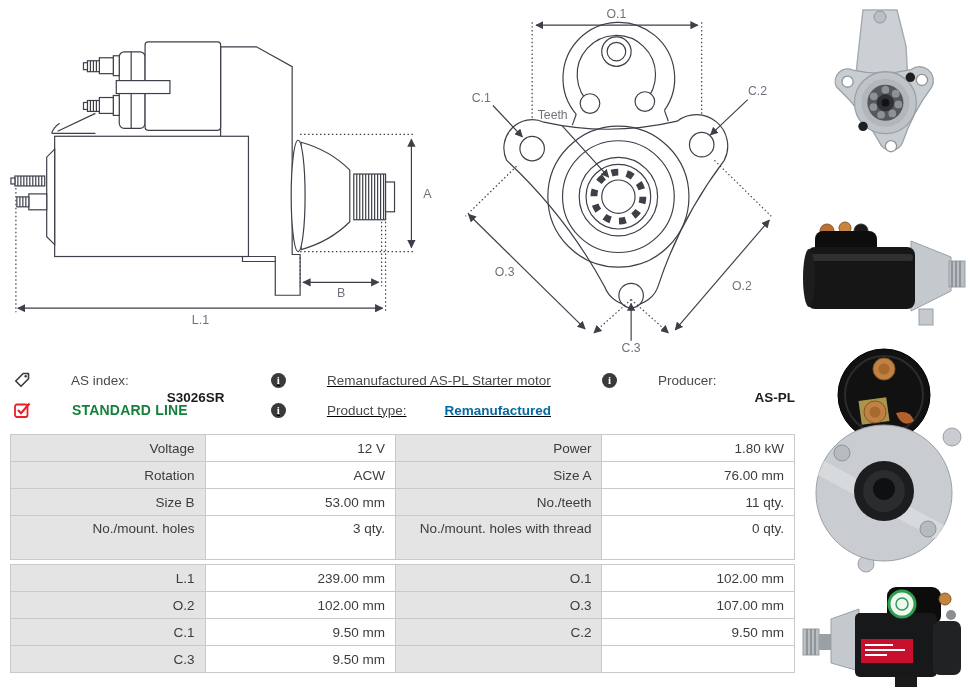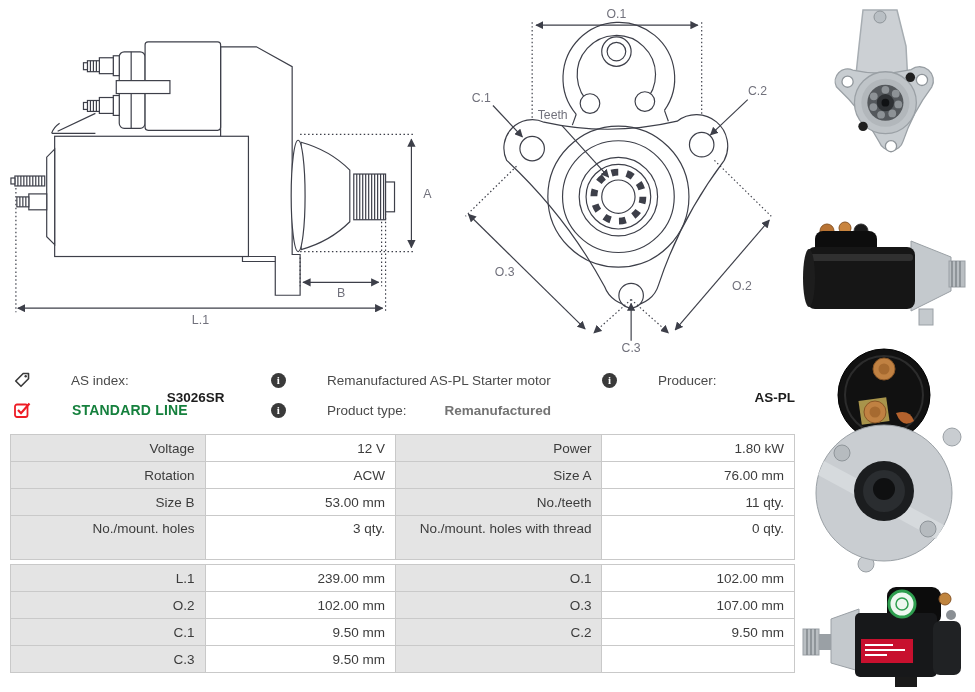--- a/index.html
+++ b/index.html
@@ -12,28 +12,28 @@
   .left-col{width:795px;flex:0 0 795px;display:flex;flex-direction:column;}
   .photos-col{flex:1;display:flex;flex-direction:column;align-items:center;padding-top:4px;}
   .photo{background:#fff;margin-bottom:4px;}
   .drawings{display:flex;height:362px;align-items:flex-start;}
   .drawings svg{display:block;}
 
   
   .info-row{display:flex;padding:8px 0 2px 14px;}
   .info-col{display:flex;flex-direction:column;}
   .info-col.c1{width:284px;}
-  .info-col.c2{width:366px;}
+  .info-col.c2{width:366px;text-decoration:underline;}
   .info-col.c3{flex:1;}
   .info-line{display:flex;align-items:center;height:20px;margin-bottom:10px;
     font-size:13.5px;color:#4a4a4a;white-space:nowrap;gap:33px;}
   .info-line .ico{margin-right:8px;flex:0 0 auto;display:inline-flex;}
   .b{font-weight:bold;color:#1c1c1c;margin-left:5px;margin-top:34px;}
   .red-b{font-weight:bold;color:#15803d;font-size:14px;letter-spacing:.2px;}
-  .green-b{font-weight:bold;color:#737373;margin-left:5px;}
+  .green-b{font-weight:bold;color:#0369a1;margin-left:5px;}
   .info-icon{width:15px;height:15px;border-radius:50%;background:#3a3a3a;color:#fff;
     display:inline-flex;align-items:center;justify-content:center;
     font:bold 11px "Liberation Serif",serif;}
   .info-icon::before{content:"i";}
   .as-logo{margin-left:34px;margin-top:-4px;}
 
   
   .spec-table{margin:2px 0 0 10px;font-size:13.5px;color:#3c3c3c;}
   .tgroup{}
   .tgroup.g2{margin-top:4px;}

